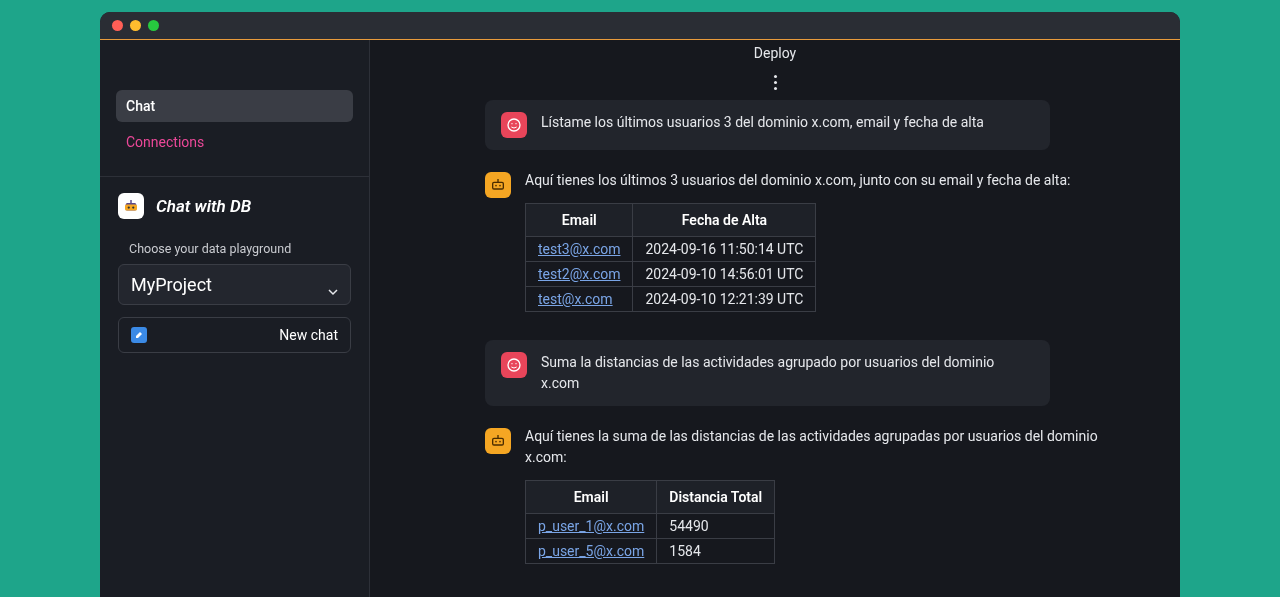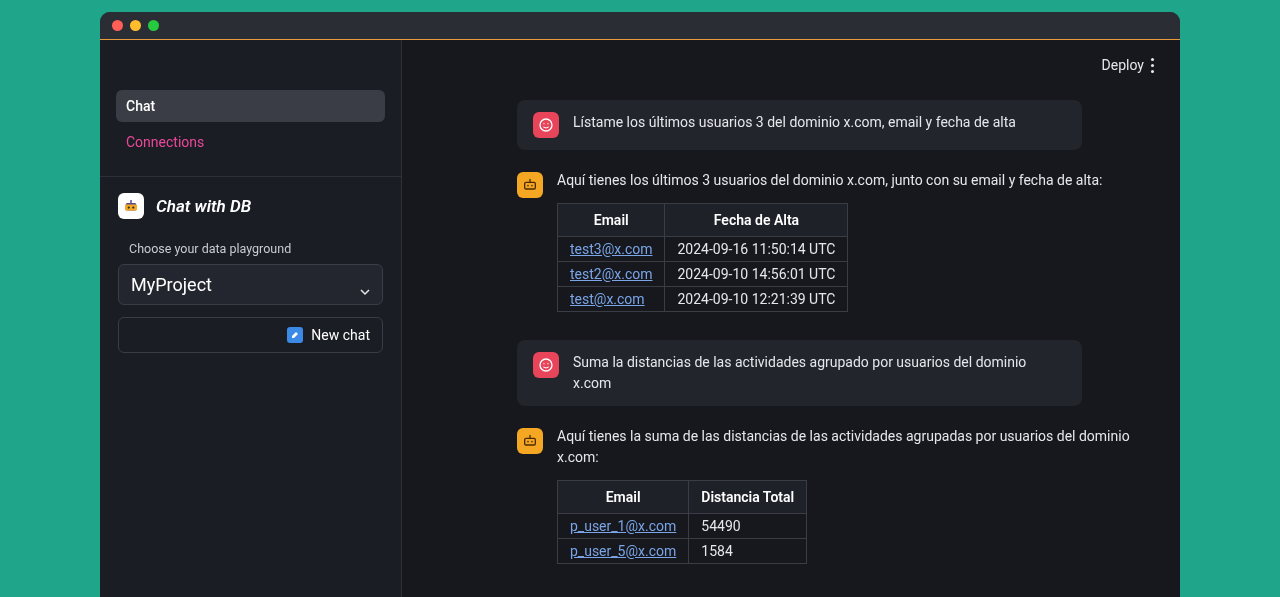--- a/index.html
+++ b/index.html
@@ -31,21 +31,21 @@
     .dot { width: 11px; height: 11px; border-radius: 50%; }
     .dot.red { background: #ff5f56; }
     .dot.yellow { background: #ffbd2e; }
     .dot.green { background: #27c93f; }
     .app-body {
       display: flex;
       flex: 1;
       min-height: 0;
     }
     .sidebar {
-      width: 302px;
+      width: 270px;
       background: #1a1d24;
       border-right: 1px solid #2d3038;
       display: flex;
       flex-direction: column;
       padding-top: 50px;
     }
     .nav {
       padding: 0 16px;
       display: flex;
       flex-direction: column;
@@ -116,21 +116,21 @@
     }
     .newchat {
       margin: 12px 18px 0 18px;
       background: #1a1d24;
       border: 1px solid #3a3d45;
       border-radius: 6px;
       padding: 9px 12px;
       color: #fff;
       font-size: 14px;
       display: flex;
-      justify-content: flex-end;
+      justify-content: space-between;
       align-items: center;
       gap: 8px;
       cursor: pointer;
     }
     .newchat-icon {
       width: 16px; height: 16px;
       background: #3b8ae6;
       border-radius: 3px;
       display: flex;
       align-items: center;
@@ -143,21 +143,23 @@
       background: #16181e;
       display: flex;
       flex-direction: column;
       overflow: hidden;
     }
     .topbar {
       height: 50px;
       display: flex;
       justify-content: flex-end;
       align-items: center;
+      gap: 14px;
       padding: 0 20px;
+      flex-direction: column;
     }
     .deploy {
       color: #e5e7eb;
       font-size: 14px;
       cursor: pointer;
     }
     .more-icon {
       width: 16px;
       cursor: pointer;
       display: flex;

